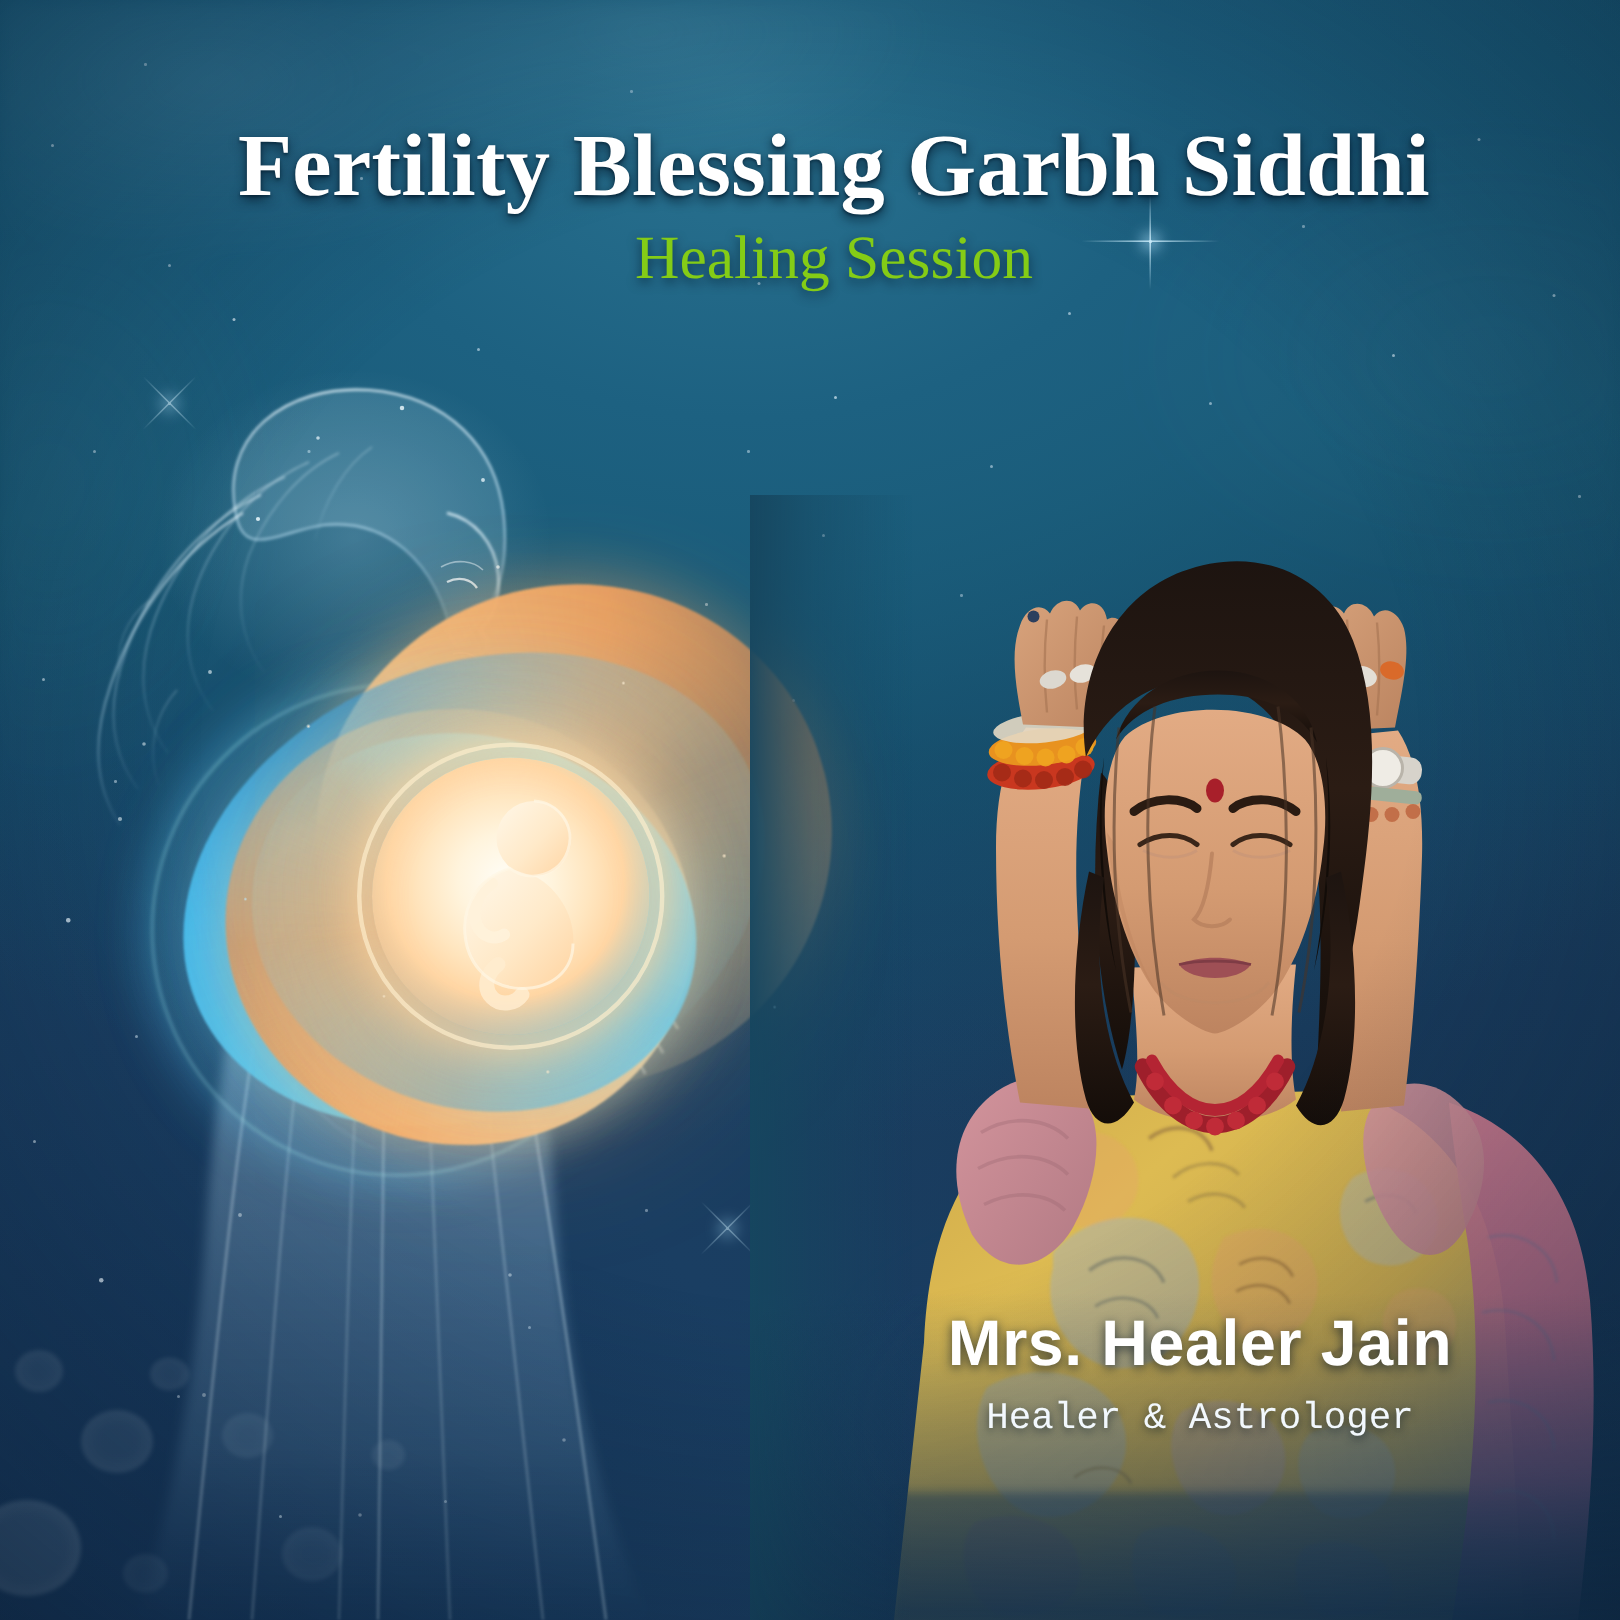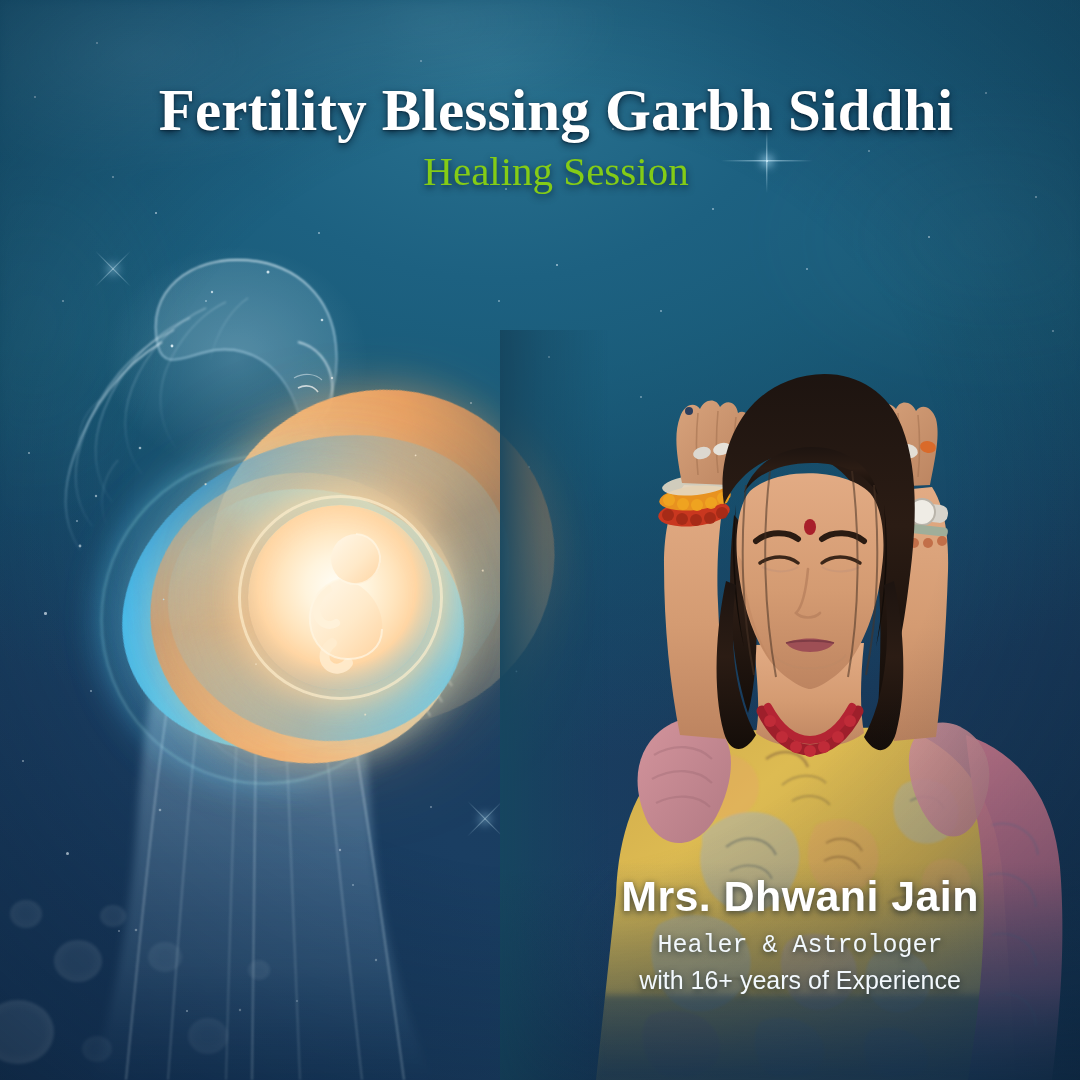--- a/index.html
+++ b/index.html
@@ -655,18 +655,17 @@
   <div class="photo-fade"></div>
 
   <div class="bg-vignette"></div>
 
   <div class="title-block">
     <h1 class="title-main">Fertility Blessing Garbh Siddhi</h1>
     <h2 class="title-sub">Healing Session</h2>
   </div>
 
   <div class="credit">
-    <p class="credit-name">Mrs. Dhwani Jain</p>
+    <p class="credit-name">Mrs. Healer Jain</p>
     <p class="credit-role">Healer &amp; Astrologer</p>
-    <p class="credit-exp">with 16+ years of Experience</p>
   </div>
 
 </div>
 
 </body></html>

